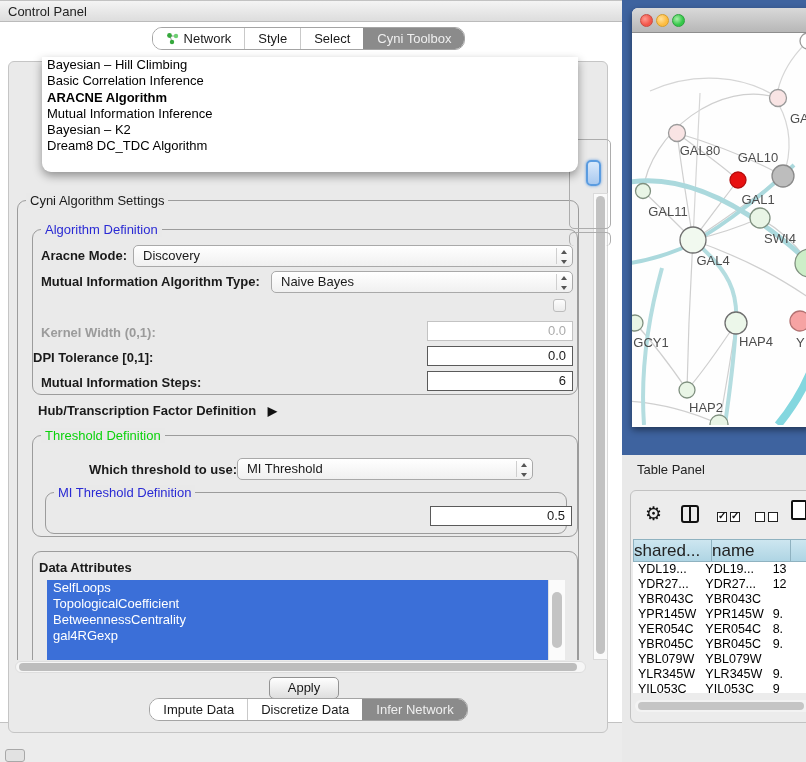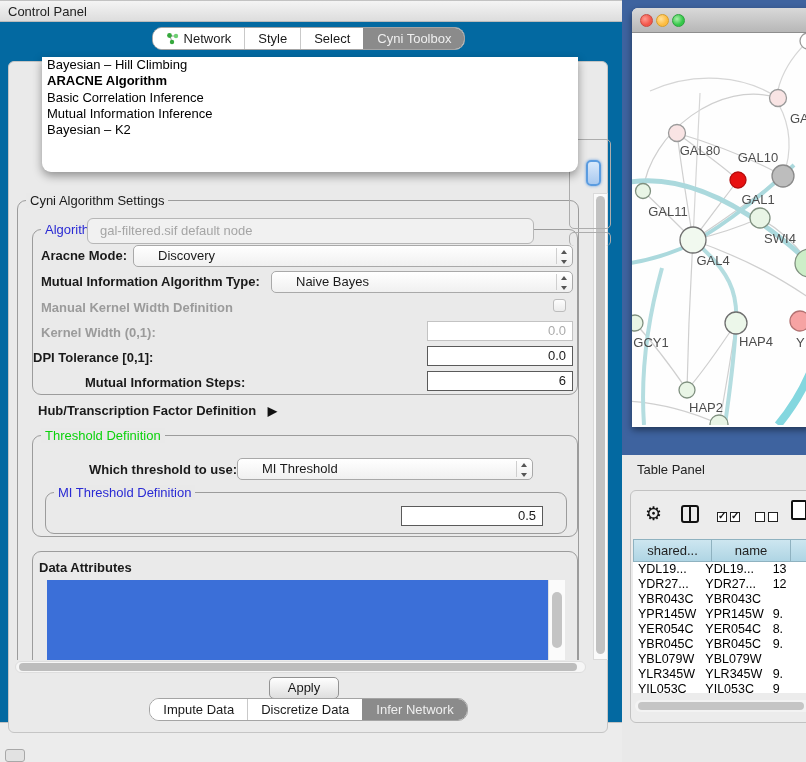--- a/index.html
+++ b/index.html
@@ -1,20 +1,20 @@
 <!DOCTYPE html>
 <html><head>
 <meta charset="utf-8">
 <style>
   * { margin:0; padding:0; box-sizing:border-box; }
   body { font-family:"Liberation Sans", sans-serif; background:#ececec; }
   .stage { position:relative; width:806px; height:762px; overflow:hidden; background:#ececec; font-size:13px; color:#1a1a1a; }
 
   
-  .cp { position:absolute; left:0; top:10; width:725px; height:723px; background:#0369a1; border:1px solid #c2c2c2; border-left:none; }
+  .cp { position:absolute; left:0; top:10; width:725px; height:723px; background:#ffffff; border:1px solid #c2c2c2; border-left:none; }
   .cp-title { position:absolute; left:0; top:0; width:100%; height:21px; background:linear-gradient(#f4f4f4,#dddddd); border-bottom:1px solid #bbb; display:flex; align-items:center; padding:0 8px; }
   .cp-title .ttl { font-size:13px; color:#222; flex:1; }
   .tbtn { font-size:12px; font-weight:bold; color:#1a1a1a; margin-left:10px; cursor:default; }
 
   
   .tabbar { display:inline-flex; border:1px solid #a4a4a4; border-radius:10px; overflow:hidden; background:#fff; height:23px; }
   .tab { display:flex; align-items:center; gap:5px; padding:0 13px; line-height:21px; font-size:13px; background:#fff; border-left:1px solid #c9c9c9; white-space:nowrap; }
   .tab:first-child { border-left:none; }
   .tab.sel { background:#8b8b8b; color:#efefef; border-left-color:#8b8b8b; }
   .tabrow { position:absolute; left:0; width:617px; text-align:center; z-index:5; }
@@ -32,21 +32,21 @@
   .bluestep { position:absolute; left:577px; top:98px; width:15px; height:26px; border:2px solid #5b9ce0; border-radius:5px; background:linear-gradient(#d9e9fb,#a9c9ef); box-shadow:0 0 3px rgba(70,140,220,.8); z-index:12; }
 
   
   .viewport { position:absolute; left:5px; top:130px; width:572px; height:468px; overflow:hidden; }
   .group { position:absolute; border:1px solid #9c9c9c; border-radius:9px; }
   .gtitle { position:absolute; top:-8px; left:8px; background:#e9e9e9; padding:0 4px; font-size:13px; white-space:nowrap; }
   .t-blue { color:#2a2ad4; }
   .t-green { color:#0cd20c; }
   .lbl { position:absolute; font-weight:bold; font-size:13px; color:#1a1a1a; white-space:nowrap; }
   .lbl.dis { color:#9b9b9b; }
-  .combo { position:absolute; height:22px; border:1px solid #a9a9a9; border-radius:5px; background:linear-gradient(#ffffff,#f0f0f0); line-height:20px; padding-left:24px; font-size:13px; }
+  .combo { position:absolute; height:22px; border:1px solid #a9a9a9; border-radius:5px; background:linear-gradient(#ffffff,#f0f0f0); line-height:20px; padding-left:9px; font-size:13px; }
   .stepper { position:absolute; right:2px; top:2px; width:14px; height:16px; border-left:1px solid #cfcfcf; }
   .stepper::before, .stepper::after { content:""; position:absolute; left:4px; border-left:3.5px solid transparent; border-right:3.5px solid transparent; }
   .stepper::before { top:2px; border-bottom:4px solid #555; }
   .stepper::after { bottom:0px; border-top:4px solid #555; }
   .field { position:absolute; height:20px; background:#fff; text-align:right; padding:0 6px; line-height:18px; font-size:13px; }
   .field.dk { border:1px solid #5a5a5a; }
   .field.lt { border:1px solid #c3c3c3; color:#ababab; }
   .checkbox { position:absolute; width:13px; height:13px; border:1px solid #bdbdbd; border-radius:3px; background:linear-gradient(#fdfdfd,#ececec); }
   .tri { display:inline-block; color:#111; font-size:12px; }
 
@@ -81,21 +81,21 @@
   .tp-title { position:absolute; left:637px; top:462px; font-size:13px; color:#222; }
   .tp-box { position:absolute; left:630px; top:490px; width:190px; height:233px; background:#ececec; border:1px solid #c2c2c2; border-radius:6px; }
   .gear { position:absolute; left:14px; top:11px; font-size:19px; color:#111; }
   .colicon { position:absolute; left:50px; top:14px; width:18px; height:18px; border:2px solid #111; border-radius:3px; }
   .colicon::after { content:""; position:absolute; left:6px; top:0; width:2px; height:14px; background:#111; }
   .cbp { position:absolute; top:21px; display:flex; gap:3px; }
   .cb { width:10px; height:10px; border:1.6px solid #222; position:relative; background:#fff; }
   .cb.on::after { content:"✓"; position:absolute; left:0px; top:-3px; font-size:10px; font-weight:bold; color:#111; }
   .pageicon { position:absolute; left:160px; top:9px; width:16px; height:20px; border:2px solid #111; border-radius:2px; background:#fff; }
   .thead { position:absolute; left:2px; top:48px; display:flex; height:23px; }
-  .th { background:linear-gradient(#cde6f0,#afd5e4); border:1px solid #8fb2c0; border-left:none; font-size:13px; text-align:center; line-height:21px; color:#222; overflow:hidden; white-space:nowrap; }
+  .th { background:linear-gradient(#cde6f0,#afd5e4); border:1px solid #8fb2c0; border-left:none; font-size:17px; line-height:21px; color:#222; overflow:hidden; white-space:nowrap; }
   .th:first-child { border-left:1px solid #8fb2c0; }
   .tbody { position:absolute; left:2px; top:71px; width:186px; height:131px; background:#fff; overflow:hidden; }
   .trow { display:flex; height:15px; line-height:15px; font-size:12.5px; color:#000; }
   .td { overflow:hidden; white-space:nowrap; padding-left:5px; }
   .tp-htrack { position:absolute; left:4px; top:209px; width:182px; height:12px; background:#f3f3f3; border-radius:6px; }
   .tp-hthumb { position:absolute; left:3px; top:2px; width:166px; height:8px; background:#c5c5c5; border-radius:4px; }
 </style>
 </head>
 <body>
 
@@ -103,21 +103,20 @@
 
   <div class="cp">
     <div class="cp-title">
       <span class="ttl">Control Panel</span>
       <span class="tbtn">❒</span>
       <span class="tbtn">✖</span>
     </div>
 
     <div class="main-panel">
 
-      <div class="hidden-combo">gal-filtered.sif default node</div>
 
       <div class="frag" style="left:560px; top:77px; width:42px; height:90px;"></div>
       <div class="frag" style="left:560px; top:170px; width:42px; height:14px; border-bottom:none;"></div>
       <div class="bluestep"></div>
 
       <div class="viewport">
         <div class="group" style="left:3px; top:8px; width:562px; height:470px;">
           <span class="gtitle">Cyni Algorithm Settings</span>
 
           <div class="group" style="left:14px; top:28px; width:546px; height:166px;">
@@ -125,52 +124,57 @@
             <span class="lbl" style="left:8px; top:18px;">Aracne Mode:</span>
             <div class="combo" style="left:100px; top:15px; width:440px;">
               <span>Discovery</span>
               <span class="stepper"></span>
             </div>
             <span class="lbl" style="left:8px; top:44px;">Mutual Information Algorithm Type:</span>
             <div class="combo" style="left:238px; top:41px; width:302px;">
               <span>Naive Bayes</span>
               <span class="stepper"></span>
             </div>
-            <span class="lbl dis" style="left:8px; top:70px;">Manual Kernel Width Definition</span>
             <span class="checkbox" style="left:520px; top:69px;"></span>
             <span class="lbl dis" style="left:8px; top:95px;">Kernel Width (0,1):</span>
             <div class="field lt" style="left:394px; top:91px; width:146px;">0.0</div>
             <span class="lbl" style="left:0; top:120px;">DPI Tolerance [0,1]:</span>
             <div class="field dk" style="left:394px; top:116px; width:146px;">0.0</div>
-            <span class="lbl" style="left:8px; top:145px;margin-left:44px;">Mutual Information Steps:</span>
+            <span class="lbl" style="left:8px; top:145px;">Mutual Information Steps:</span>
             <div class="field dk" style="left:394px; top:141px; width:146px;">6</div>
           </div>
 
           <span class="lbl" style="left:20px; top:202px;">
             <span>Hub/Transcription Factor Definition</span>
             <span class="tri" style="margin-left:8px;">▶</span>
           </span>
 
           <div class="group" style="left:14px; top:234px; width:546px; height:102px;">
             <span class="gtitle t-green">Threshold Definition</span>
             <span class="lbl" style="left:56px; top:26px;">Which threshold to use:</span>
             <div class="combo" style="left:204px; top:22px; width:296px;">
               <span>MI Threshold</span>
               <span class="stepper"></span>
             </div>
             <div class="group" style="left:12px; top:56px; width:522px; height:42px;">
               <span class="gtitle t-blue">MI Threshold Definition</span>
-              <div class="field dk" style="left:355px; top:13px; width:142px;">0.5</div>
+              <div class="field dk" style="left:384px; top:13px; width:142px;">0.5</div>
             </div>
           </div>
 
           <div class="group" style="left:14px; top:350px; width:546px; height:125px;">
             <span class="lbl" style="left:6px; top:8px;">Data Attributes</span>
             <div class="attr-list" style="left:14px; top:28px; width:518px; height:92px;">
               <div class="attr-sel"></div>
+              <div style="position:absolute; left:0; top:0; right:17px;">
+                  <div class="attr-item">SelfLoops</div>
+                  <div class="attr-item">TopologicalCoefficient</div>
+                  <div class="attr-item">BetweennessCentrality</div>
+                  <div class="attr-item">gal4RGexp</div>
+                </div>
               <div class="attr-track">
                   <div class="attr-thumb"></div>
                 </div>
             </div>
           </div>
         </div>
       </div>
 
       <div class="vtrack">
           <div class="vthumb"></div>
@@ -212,24 +216,25 @@
           </div>
           <div class="tab sel">
             <span>Infer Network</span>
           </div>
         </div></div>
   </div>
 
   <div class="popup">
     <div>
         <div class="pitem">Bayesian – Hill Climbing</div>
+        <div class="pitem">Basic Correlation Inference</div>
         <div class="pitem bold">ARACNE Algorithm</div>
-        <div class="pitem">Basic Correlation Inference</div>
         <div class="pitem">Mutual Information Inference</div>
         <div class="pitem">Bayesian – K2</div>
+        <div class="pitem">Dream8 DC_TDC Algorithm</div>
       </div>
   </div>
 
   <div class="mini-btn"></div>
 
   <div class="net-blue"></div>
   <div class="mac">
     <div class="mac-title">
       <span class="light l-red"></span>
       <span class="light l-yel"></span>

